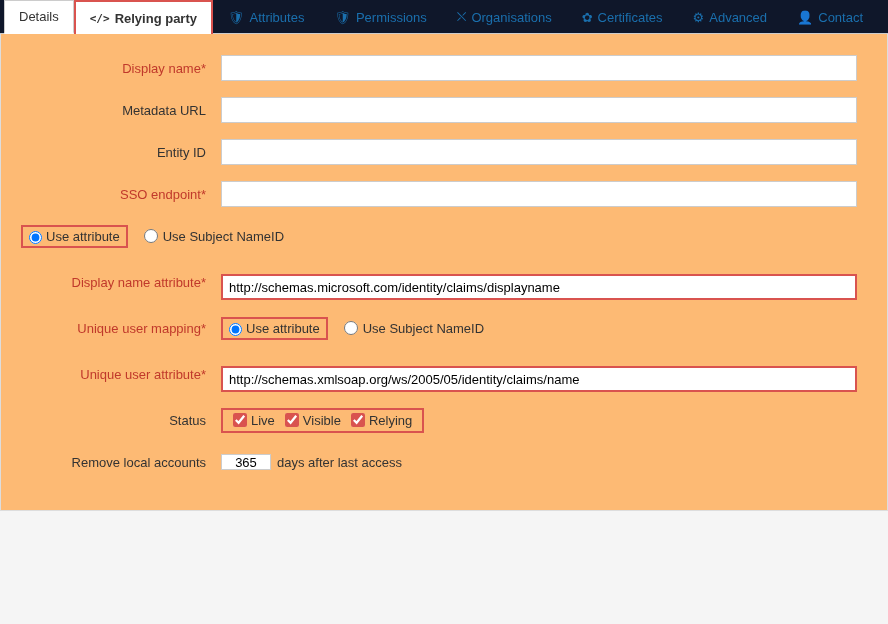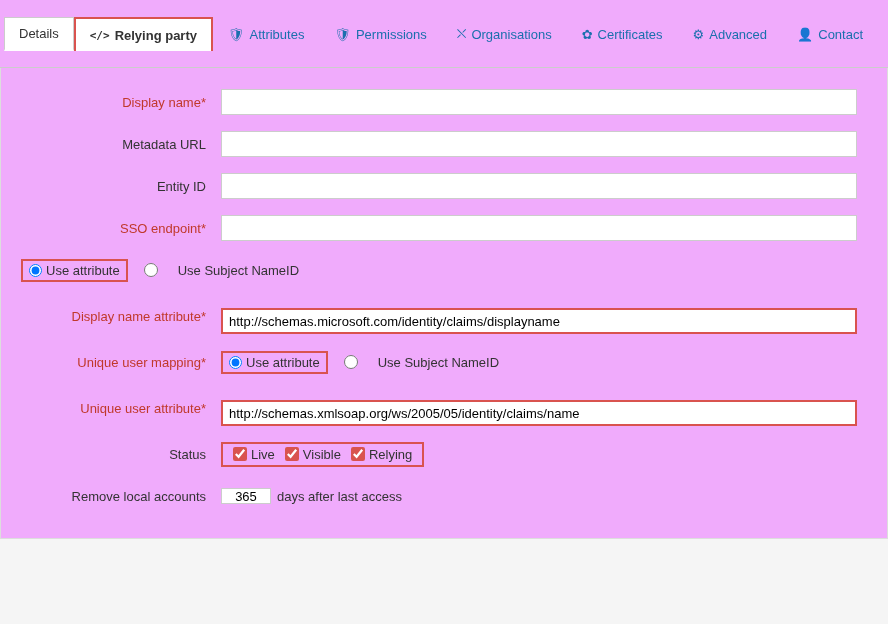--- a/index.html
+++ b/index.html
@@ -2,23 +2,23 @@
 <html><head>
   <meta charset="utf-8">
   <style>
     * { box-sizing: border-box; margin: 0; padding: 0; }
     body { font-family: Arial, sans-serif; font-size: 13px; background: #f5f5f5; color: #333; width: 888px; }
     
     
     .tab-bar {
       display: flex;
       align-items: stretch;
-      background: #f0abfc;
+      background: #0f172a;
       border-bottom: 1px solid #ccc;
-      padding: 17px 4px;
+      padding: 0 4px;
     }
     .tab {
       display: flex;
       align-items: center;
       gap: 5px;
       padding: 8px 14px;
       cursor: pointer;
       color: #1a6fad;
       font-size: 13px;
       border: 1px solid transparent;
@@ -37,22 +37,22 @@
     .tab.active-plain {
       border: 1px solid #ccc;
       border-bottom: 2px solid #fff;
       color: #333;
       background: #fff;
       margin-bottom: -1px;
     }
 
     
     .content {
-      background: #f0abfc;
-      padding: 20px 30px 14px 20px;
+      background: #fdba74;
+      padding: 20px 30px 20px 20px;
       border: 1px solid #ddd;
       border-top: none;
     }
 
     
     .form-row {
       display: flex;
       align-items: center;
       margin-bottom: 14px;
       min-height: 28px;
@@ -82,21 +82,21 @@
 
     
     .radio-group {
       display: flex;
       align-items: center;
       gap: 16px;
     }
     .radio-option {
       display: flex;
       align-items: center;
-      gap: 20px;
+      gap: 5px;
       cursor: pointer;
     }
     .radio-option input[type="radio"] {
       width: 14px;
       height: 14px;
       cursor: pointer;
       accent-color: #d9534f;
     }
 
     
@@ -143,21 +143,21 @@
       flex-direction: column;
       gap: 6px;
     }
     .radio-vertical .radio-option { flex-direction: row; }
 
     
     .radio-highlighted {
       border: 2px solid #d9534f;
       padding: 2px 6px;
       display: inline-flex;
-      align-items: center;
+      align-items: flex-end;
       gap: 4px;
     }
   </style>
 </head>
 <body>
 
 <div class="tab-bar">
   <div class="tab active-plain">
     <span>Details</span>
   </div>

